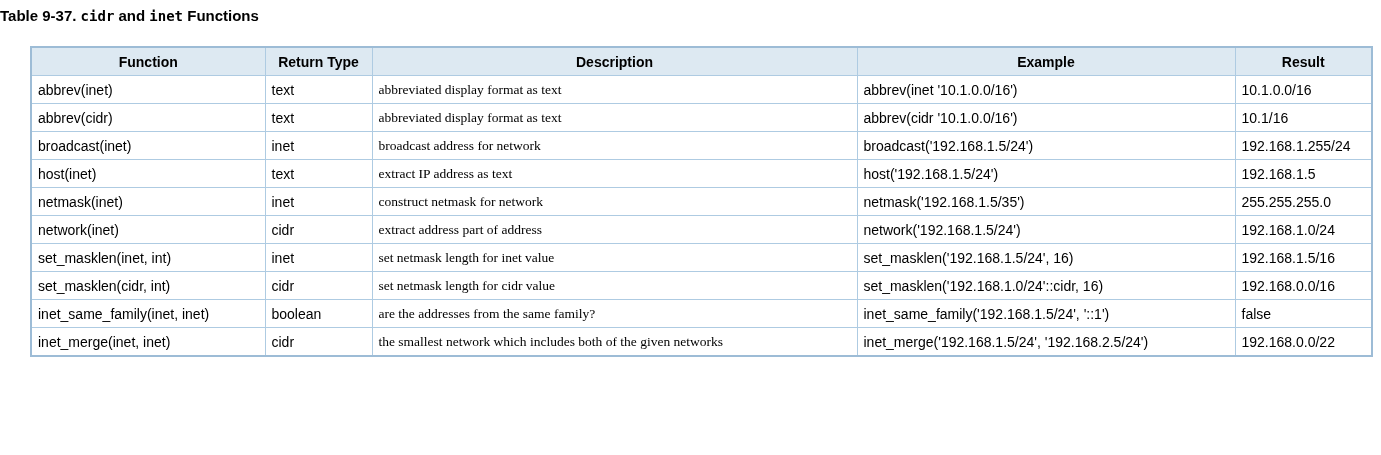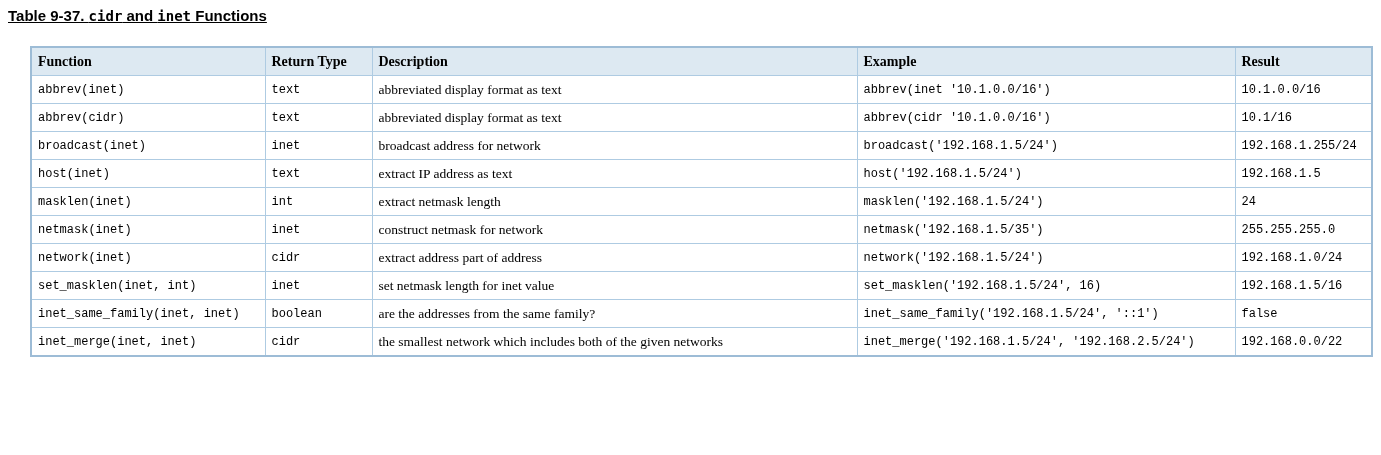--- a/index.html
+++ b/index.html
@@ -7,26 +7,25 @@
     padding: 0;
     width: 1381px;
     height: 455px;
     background: #ffffff;
     font-family: "Liberation Sans", sans-serif;
     color: #000000;
     overflow: hidden;
   }
   .page-title {
     position: absolute;
-    left: 8px;
+    left: 0;
     top: 7px;
     font-size: 15px;
     font-weight: bold;
     white-space: nowrap;
-    text-decoration: underline;
   }
   .page-title .code {
     font-family: "DejaVu Sans Mono", monospace;
     font-size: 14px;
     font-weight: bold;
   }
   table.func-table {
     position: absolute;
     left: 30px;
     top: 46px;
@@ -42,25 +41,26 @@
     height: 23px;
     text-align: left;
     vertical-align: middle;
     overflow: hidden;
     white-space: nowrap;
   }
   table.func-table th {
     background: var(--header-bg, #dde9f2);
     font-size: 14px;
     font-weight: bold;
-    font-family: Liberation Serif, serif;
+    font-family: Liberation Sans, sans-serif;
+    text-align: center;
   }
   td.mono {
-    font-family: Liberation Mono, monospace;
-    font-size: 12px;
+    font-family: Liberation Sans, sans-serif;
+    font-size: 14px;
   }
   td.sans {
     font-family: Liberation Serif, serif;
     font-size: 13.5px;
   }
 </style>
 </head>
 <body>
 
 <div class="page-title">
@@ -107,27 +107,20 @@
         <td class="mono">192.168.1.255/24</td>
       </tr>
       <tr>
         <td class="mono">host(inet)</td>
         <td class="mono">text</td>
         <td class="sans">extract IP address as text</td>
         <td class="mono">host('192.168.1.5/24')</td>
         <td class="mono">192.168.1.5</td>
       </tr>
       <tr>
-        <td class="mono">masklen(inet)</td>
-        <td class="mono">int</td>
-        <td class="sans">extract netmask length</td>
-        <td class="mono">masklen('192.168.1.5/24')</td>
-        <td class="mono">24</td>
-      </tr>
-      <tr>
         <td class="mono">netmask(inet)</td>
         <td class="mono">inet</td>
         <td class="sans">construct netmask for network</td>
         <td class="mono">netmask('192.168.1.5/35')</td>
         <td class="mono">255.255.255.0</td>
       </tr>
       <tr>
         <td class="mono">network(inet)</td>
         <td class="mono">cidr</td>
         <td class="sans">extract address part of address</td>
@@ -135,20 +128,27 @@
         <td class="mono">192.168.1.0/24</td>
       </tr>
       <tr>
         <td class="mono">set_masklen(inet, int)</td>
         <td class="mono">inet</td>
         <td class="sans">set netmask length for inet value</td>
         <td class="mono">set_masklen('192.168.1.5/24', 16)</td>
         <td class="mono">192.168.1.5/16</td>
       </tr>
       <tr>
+        <td class="mono">set_masklen(cidr, int)</td>
+        <td class="mono">cidr</td>
+        <td class="sans">set netmask length for cidr value</td>
+        <td class="mono">set_masklen('192.168.1.0/24'::cidr, 16)</td>
+        <td class="mono">192.168.0.0/16</td>
+      </tr>
+      <tr>
         <td class="mono">inet_same_family(inet, inet)</td>
         <td class="mono">boolean</td>
         <td class="sans">are the addresses from the same family?</td>
         <td class="mono">inet_same_family('192.168.1.5/24', '::1')</td>
         <td class="mono">false</td>
       </tr>
       <tr>
         <td class="mono">inet_merge(inet, inet)</td>
         <td class="mono">cidr</td>
         <td class="sans">the smallest network which includes both of the given networks</td>

